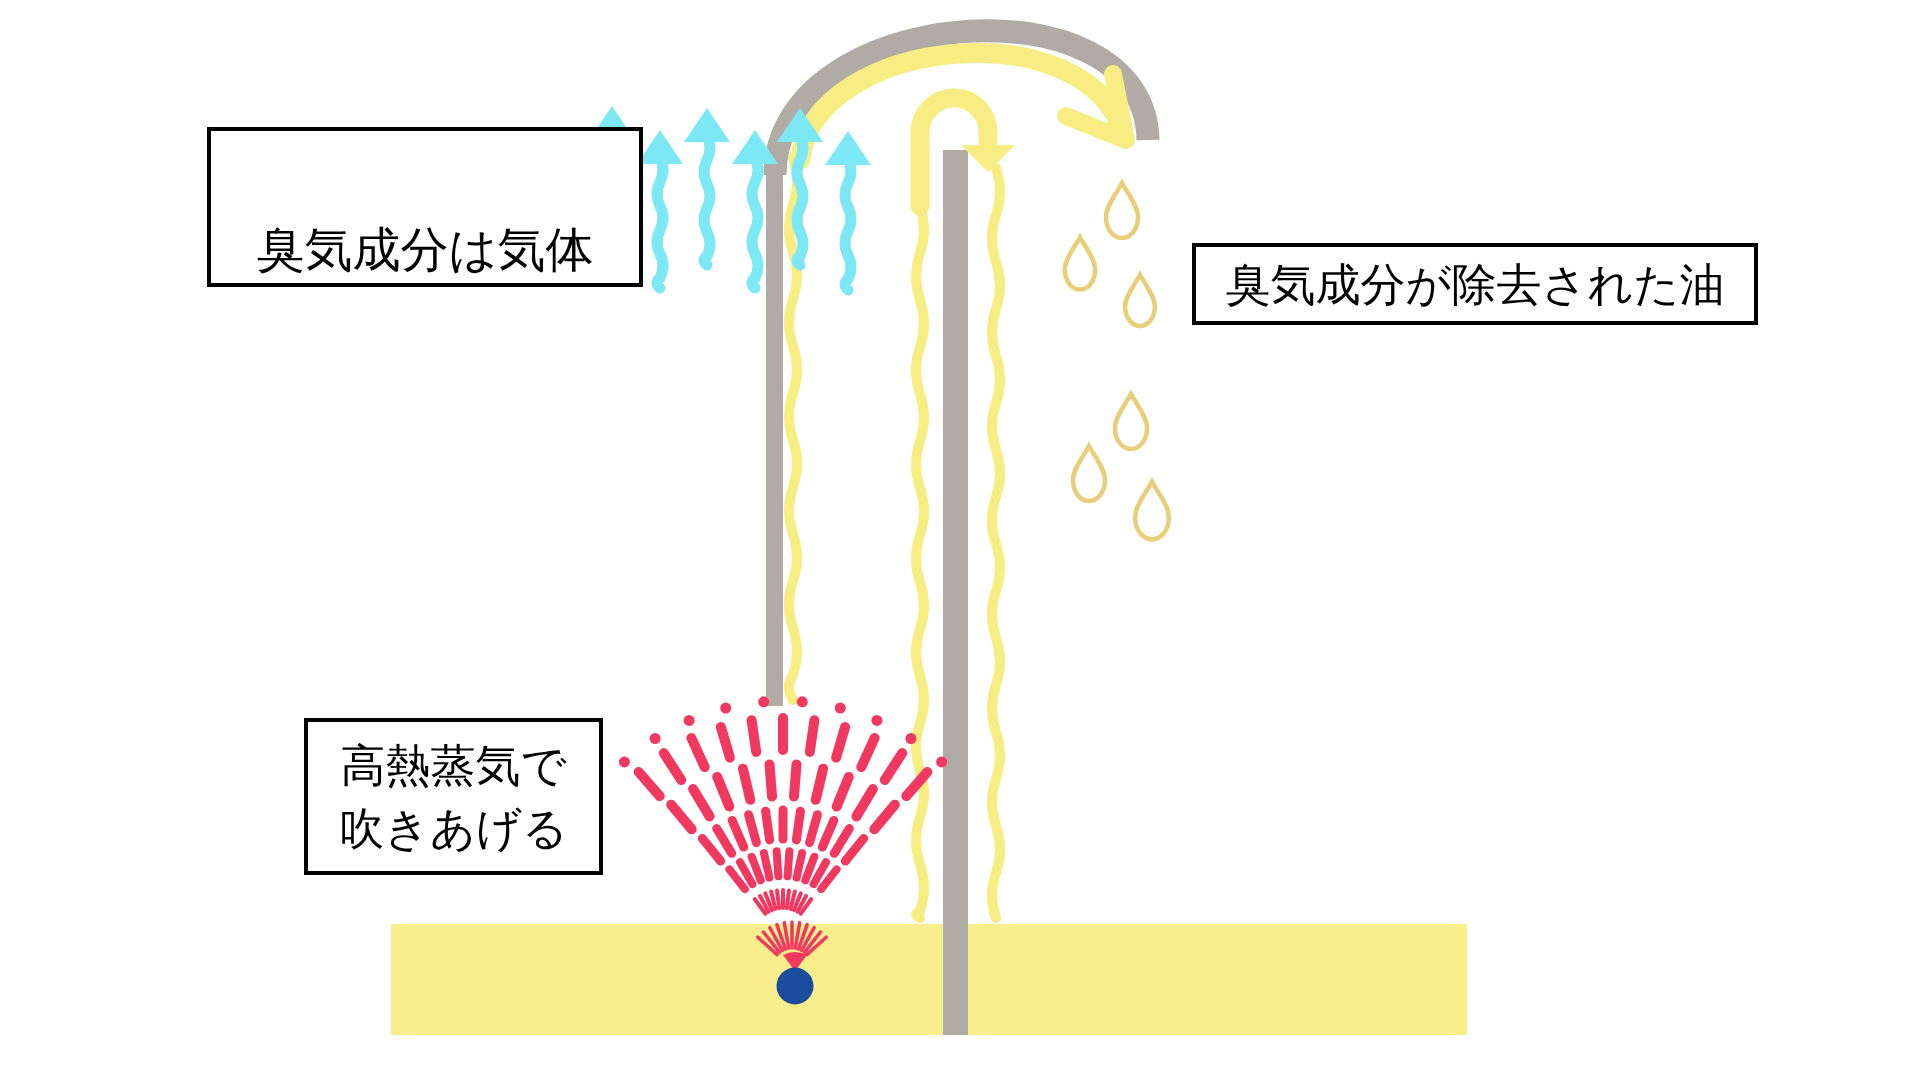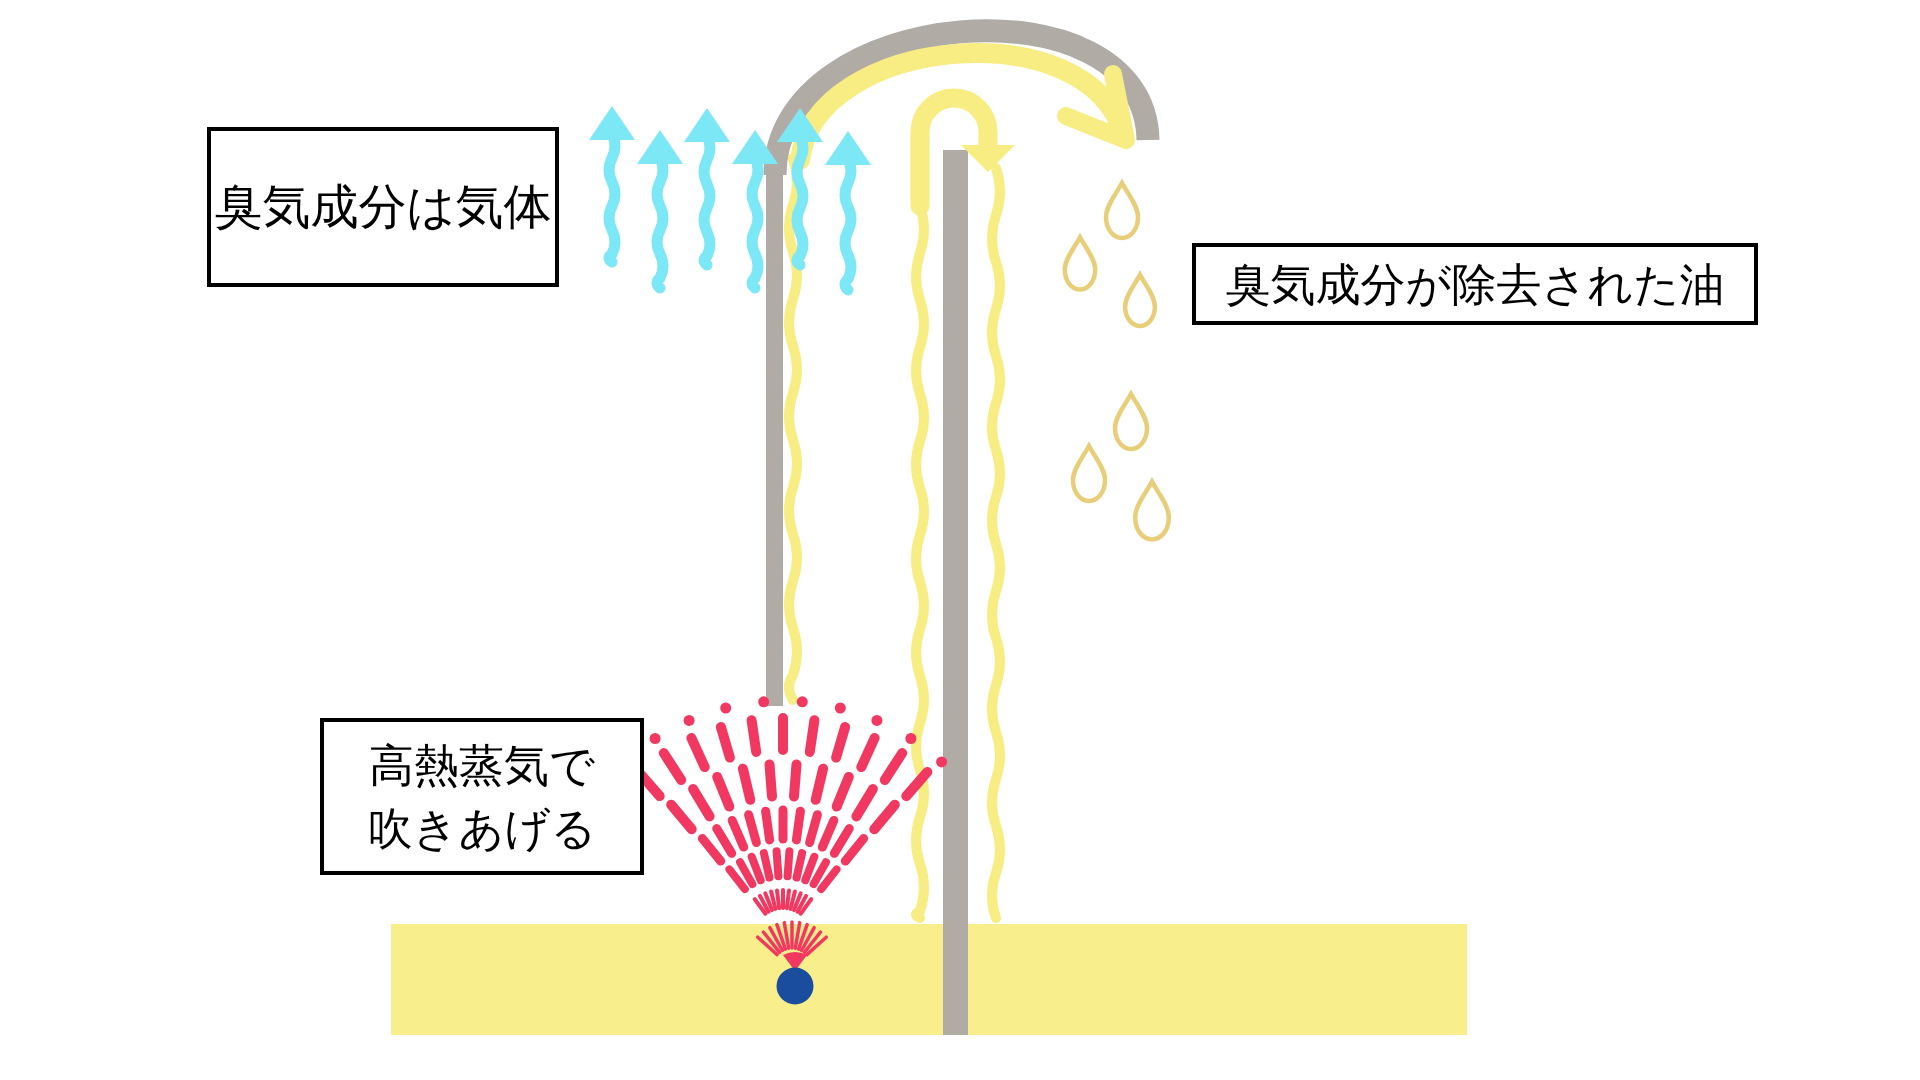--- a/index.html
+++ b/index.html
@@ -3,23 +3,23 @@
 <meta charset="utf-8">
 <style>
   html,body{margin:0;padding:0;background:#fff;}
   .stage{position:relative;width:1920px;height:1080px;background:var(--background,#fff);
          font-family:"Liberation Sans",sans-serif;overflow:hidden;}
   svg{position:absolute;left:0;top:0;}
   .label-box{position:absolute;border:4px solid var(--label-border,#000);background:#fff;
              box-sizing:border-box;display:flex;flex-direction:column;justify-content:center;
              align-items:center;text-align:center;color:var(--label-text,#000);}
   .label-box .ln{display:block;line-height:1.4;}
-  #box-gas{left:207px;top:127px;width:352px;height:160px;font-size:48px;}
+  #box-gas{left:207px;top:127px;width:436px;height:160px;font-size:48px;justify-content:flex-end;}
   #box-oil{left:1192px;top:243px;width:566px;height:82px;font-size:45px;}
-  #box-steam{left:320px;top:718px;width:324px;height:157px;font-size:45px;}
+  #box-steam{left:304px;top:718px;width:299px;height:157px;font-size:45px;}
   .f-pool{fill:var(--pool-yellow);}
   .f-gray{fill:var(--pipe-gray);}
   .st-gray{stroke:var(--pipe-gray);fill:none;}
   .st-yellow{stroke:var(--oil-yellow);fill:none;}
   .f-yellow{fill:var(--oil-yellow);}
   .f-pink{fill:var(--steam-pink);}
   .f-blue{fill:var(--nozzle-blue);}
 </style>
 </head>
 <body>

